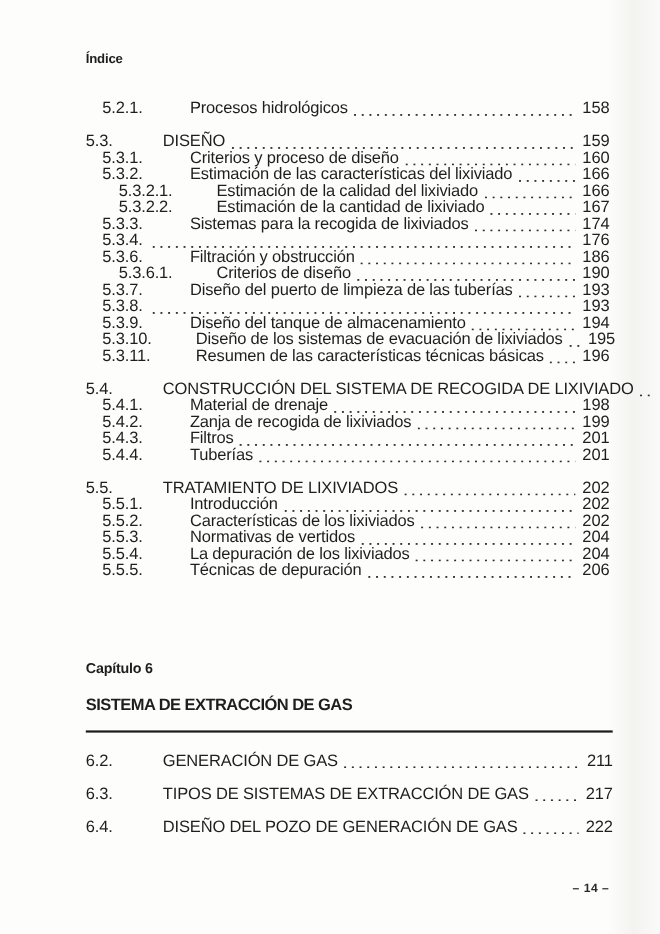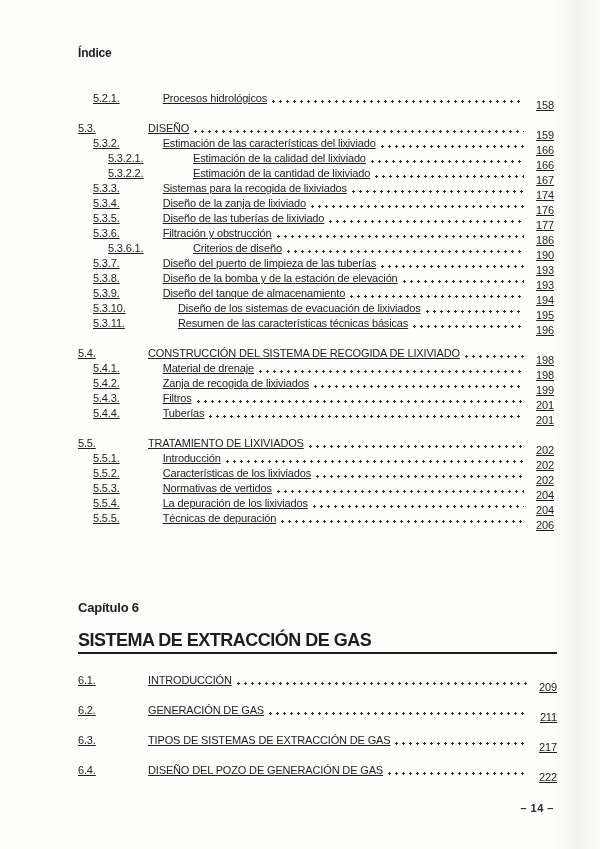--- a/index.html
+++ b/index.html
@@ -28,27 +28,26 @@
   .toc {
     position: absolute;
     left: 78px;
     top: 91px;
     width: 476px;
   }
   .section + .section { margin-top: 15px; }
 
   .row {
     display: flex;
-    align-items: center;
+    align-items: flex-end;
     height: 15px;
     line-height: 15px;
-    font-size: 11px;
+    font-size: 15px;
     letter-spacing: -0.15px;
     white-space: nowrap;
-    text-decoration: underline;
   }
   .num { white-space: pre; }
   .lvl-1 .num { min-width: 30px; }
   .lvl-2  { padding-left: 15px; }
   .lvl-2 .num { margin-right: 3px; }
   .lvl-2w { padding-left: 15px; }
   .lvl-2w .num { min-width: 45px; }
   .lvl-3  { padding-left: 30px; }
   .lvl-3 .num { min-width: 45px; }
   .label { white-space: nowrap; padding-left: 40px; }
@@ -72,25 +71,25 @@
     width: 479px;
   }
   .chapter-label {
     font-size: 13px;
     font-weight: bold;
     letter-spacing: -0.2px;
     line-height: 16px;
   }
   .chapter-title {
     margin-top: 17px;
-    font-size: 18px;
+    font-size: 15px;
     font-weight: bold;
     letter-spacing: -0.5px;
     line-height: 15px;
-    padding-bottom: 4px;
+    padding-bottom: 16px;
     border-bottom: 2.5px solid #1c1c1c;
   }
   .ch6-entries { margin-top: 19px; }
   .ch6-entries .row { height: 14px; line-height: 14px; }
   .ch6-entries .row + .row { margin-top: 16px; }
 
   .page-footer {
     position: absolute;
     left: 0;
     right: 46px;
@@ -119,20 +118,26 @@
   </div>
       </div>
       <div class="section">
         <div class="row lvl-1">
     <span class="num">5.3.</span>
     <span class="label">DISEÑO</span>
     <span class="dots"></span>
     <span class="pagenum">159</span>
   </div>
         <div class="row lvl-2">
+    <span class="num">5.3.1.</span>
+    <span class="label">Criterios y proceso de diseño</span>
+    <span class="dots"></span>
+    <span class="pagenum">160</span>
+  </div>
+        <div class="row lvl-2">
     <span class="num">5.3.2.</span>
     <span class="label">Estimación de las características del lixiviado</span>
     <span class="dots"></span>
     <span class="pagenum">166</span>
   </div>
         <div class="row lvl-3">
     <span class="num">5.3.2.1.</span>
     <span class="label">Estimación de la calidad del lixiviado</span>
     <span class="dots"></span>
     <span class="pagenum">166</span>
@@ -144,29 +149,22 @@
     <span class="pagenum">167</span>
   </div>
         <div class="row lvl-2">
     <span class="num">5.3.3.</span>
     <span class="label">Sistemas para la recogida de lixiviados</span>
     <span class="dots"></span>
     <span class="pagenum">174</span>
   </div>
         <div class="row lvl-2">
     <span class="num">5.3.4.</span>
-    <span class="label">Diseño de la zanja de lixiviado</span>
     <span class="dots"></span>
     <span class="pagenum">176</span>
-  </div>
-        <div class="row lvl-2">
-    <span class="num">5.3.5.</span>
-    <span class="label">Diseño de las tuberías de lixiviado</span>
-    <span class="dots"></span>
-    <span class="pagenum">177</span>
   </div>
         <div class="row lvl-2">
     <span class="num">5.3.6.</span>
     <span class="label">Filtración y obstrucción</span>
     <span class="dots"></span>
     <span class="pagenum">186</span>
   </div>
         <div class="row lvl-3">
     <span class="num">5.3.6.1.</span>
     <span class="label">Criterios de diseño</span>
@@ -174,21 +172,20 @@
     <span class="pagenum">190</span>
   </div>
         <div class="row lvl-2">
     <span class="num">5.3.7.</span>
     <span class="label">Diseño del puerto de limpieza de las tuberías</span>
     <span class="dots"></span>
     <span class="pagenum">193</span>
   </div>
         <div class="row lvl-2">
     <span class="num">5.3.8.</span>
-    <span class="label">Diseño de la bomba y de la estación de elevación</span>
     <span class="dots"></span>
     <span class="pagenum">193</span>
   </div>
         <div class="row lvl-2">
     <span class="num">5.3.9.</span>
     <span class="label">Diseño del tanque de almacenamiento</span>
     <span class="dots"></span>
     <span class="pagenum">194</span>
   </div>
         <div class="row lvl-2w">
@@ -274,26 +271,20 @@
     <span class="pagenum">206</span>
   </div>
       </div>
     </div>
 
   <div class="chapter6">
     <div class="chapter-label">Capítulo 6</div>
     <div class="chapter-title">SISTEMA DE EXTRACCIÓN DE GAS</div>
     <div class="ch6-entries">
         <div class="row lvl-1">
-    <span class="num">6.1.</span>
-    <span class="label">INTRODUCCIÓN</span>
-    <span class="dots"></span>
-    <span class="pagenum">209</span>
-  </div>
-        <div class="row lvl-1">
     <span class="num">6.2.</span>
     <span class="label">GENERACIÓN DE GAS</span>
     <span class="dots"></span>
     <span class="pagenum">211</span>
   </div>
         <div class="row lvl-1">
     <span class="num">6.3.</span>
     <span class="label">TIPOS DE SISTEMAS DE EXTRACCIÓN DE GAS</span>
     <span class="dots"></span>
     <span class="pagenum">217</span>

